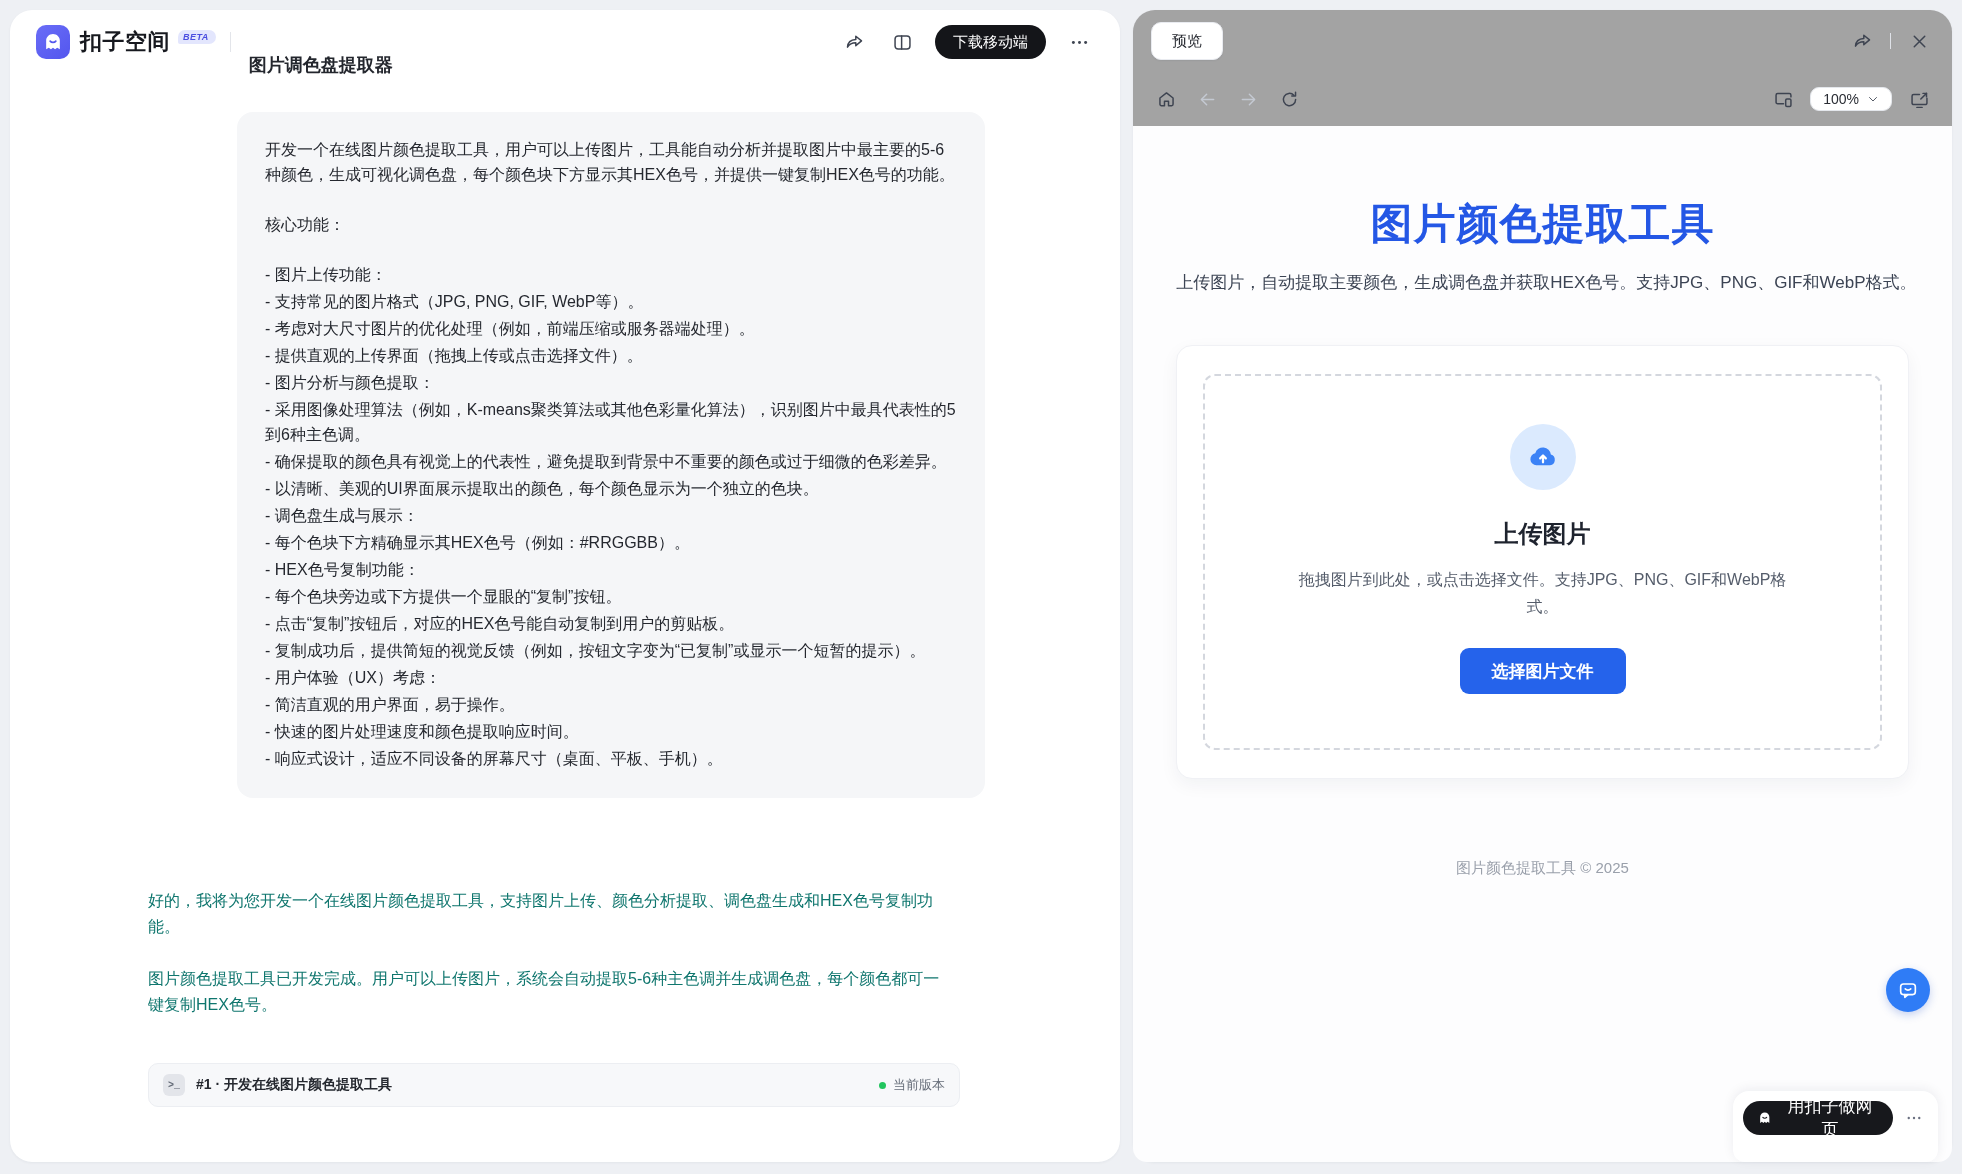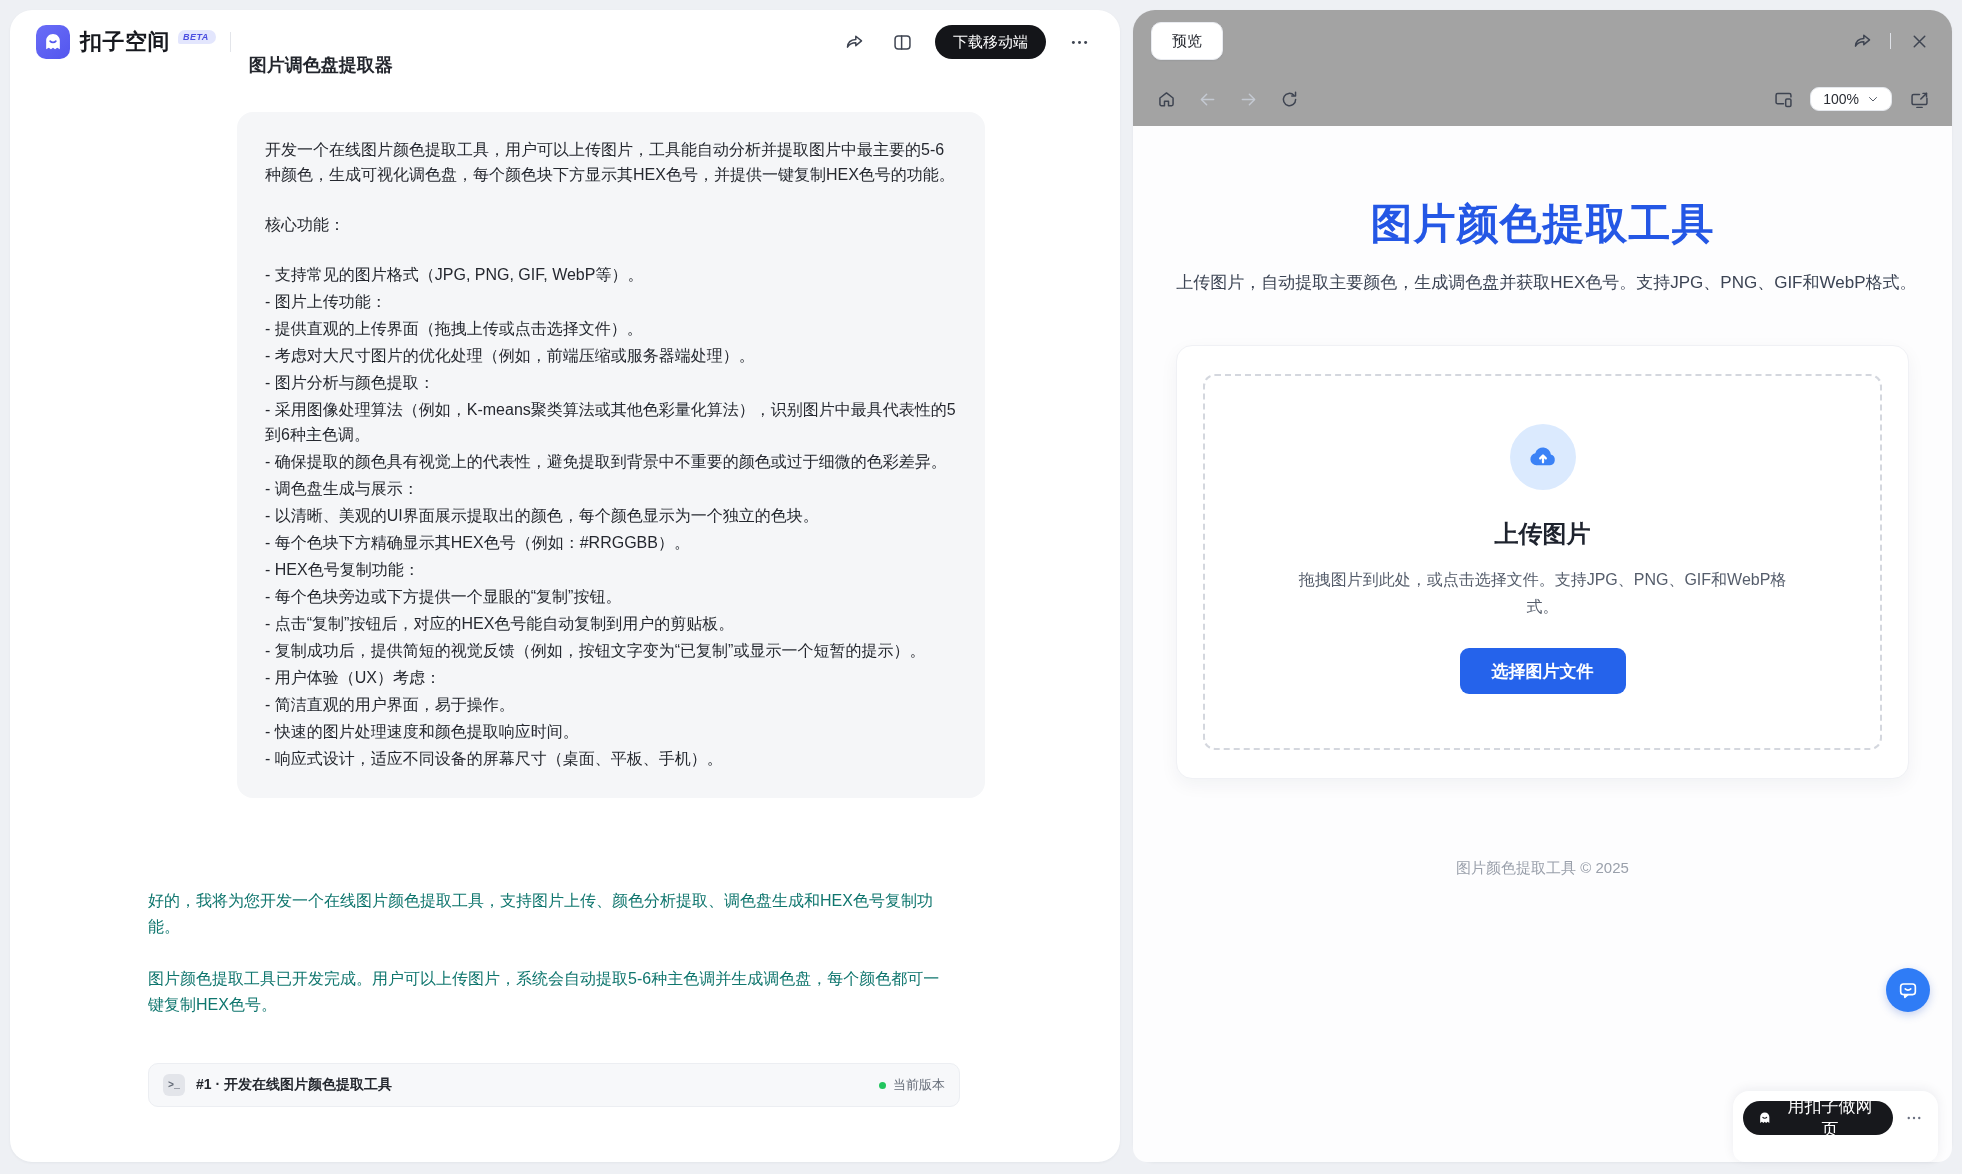--- a/index.html
+++ b/index.html
@@ -114,29 +114,29 @@
               </g>
             </svg>
         </button>
       </div>
     </header>
 
     <div class="bubble">
       <p>开发一个在线图片颜色提取工具，用户可以上传图片，工具能自动分析并提取图片中最主要的5-6种颜色，生成可视化调色盘，每个颜色块下方显示其HEX色号，并提供一键复制HEX色号的功能。</p>
       <p>核心功能：</p>
       <div class="req-list">
+          <div>- 图片上传功能：</div>
           <div>- 支持常见的图片格式（JPG, PNG, GIF, WebP等）。</div>
-          <div>- 图片上传功能：</div>
+          <div>- 考虑对大尺寸图片的优化处理（例如，前端压缩或服务器端处理）。</div>
           <div>- 提供直观的上传界面（拖拽上传或点击选择文件）。</div>
-          <div>- 考虑对大尺寸图片的优化处理（例如，前端压缩或服务器端处理）。</div>
           <div>- 图片分析与颜色提取：</div>
           <div>- 采用图像处理算法（例如，K-means聚类算法或其他色彩量化算法），识别图片中最具代表性的5到6种主色调。</div>
           <div>- 确保提取的颜色具有视觉上的代表性，避免提取到背景中不重要的颜色或过于细微的色彩差异。</div>
+          <div>- 以清晰、美观的UI界面展示提取出的颜色，每个颜色显示为一个独立的色块。</div>
           <div>- 调色盘生成与展示：</div>
-          <div>- 以清晰、美观的UI界面展示提取出的颜色，每个颜色显示为一个独立的色块。</div>
           <div>- 每个色块下方精确显示其HEX色号（例如：#RRGGBB）。</div>
           <div>- HEX色号复制功能：</div>
           <div>- 每个色块旁边或下方提供一个显眼的“复制”按钮。</div>
           <div>- 点击“复制”按钮后，对应的HEX色号能自动复制到用户的剪贴板。</div>
           <div>- 复制成功后，提供简短的视觉反馈（例如，按钮文字变为“已复制”或显示一个短暂的提示）。</div>
           <div>- 用户体验（UX）考虑：</div>
           <div>- 简洁直观的用户界面，易于操作。</div>
           <div>- 快速的图片处理速度和颜色提取响应时间。</div>
           <div>- 响应式设计，适应不同设备的屏幕尺寸（桌面、平板、手机）。</div>
         </div>

